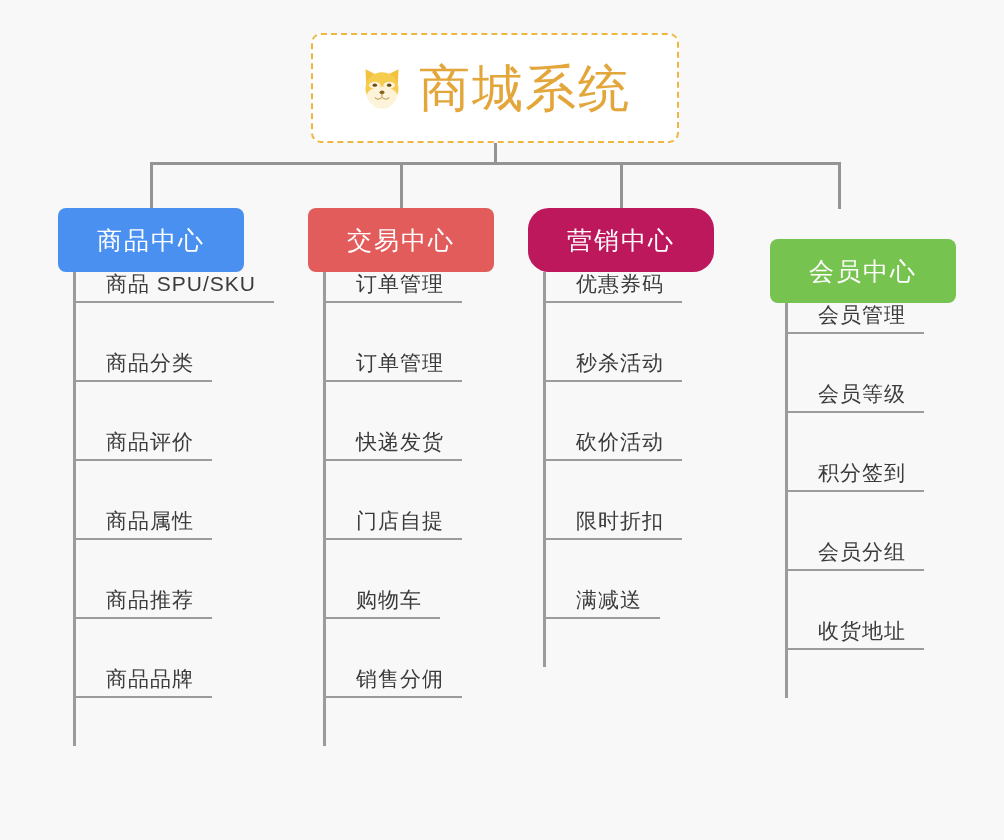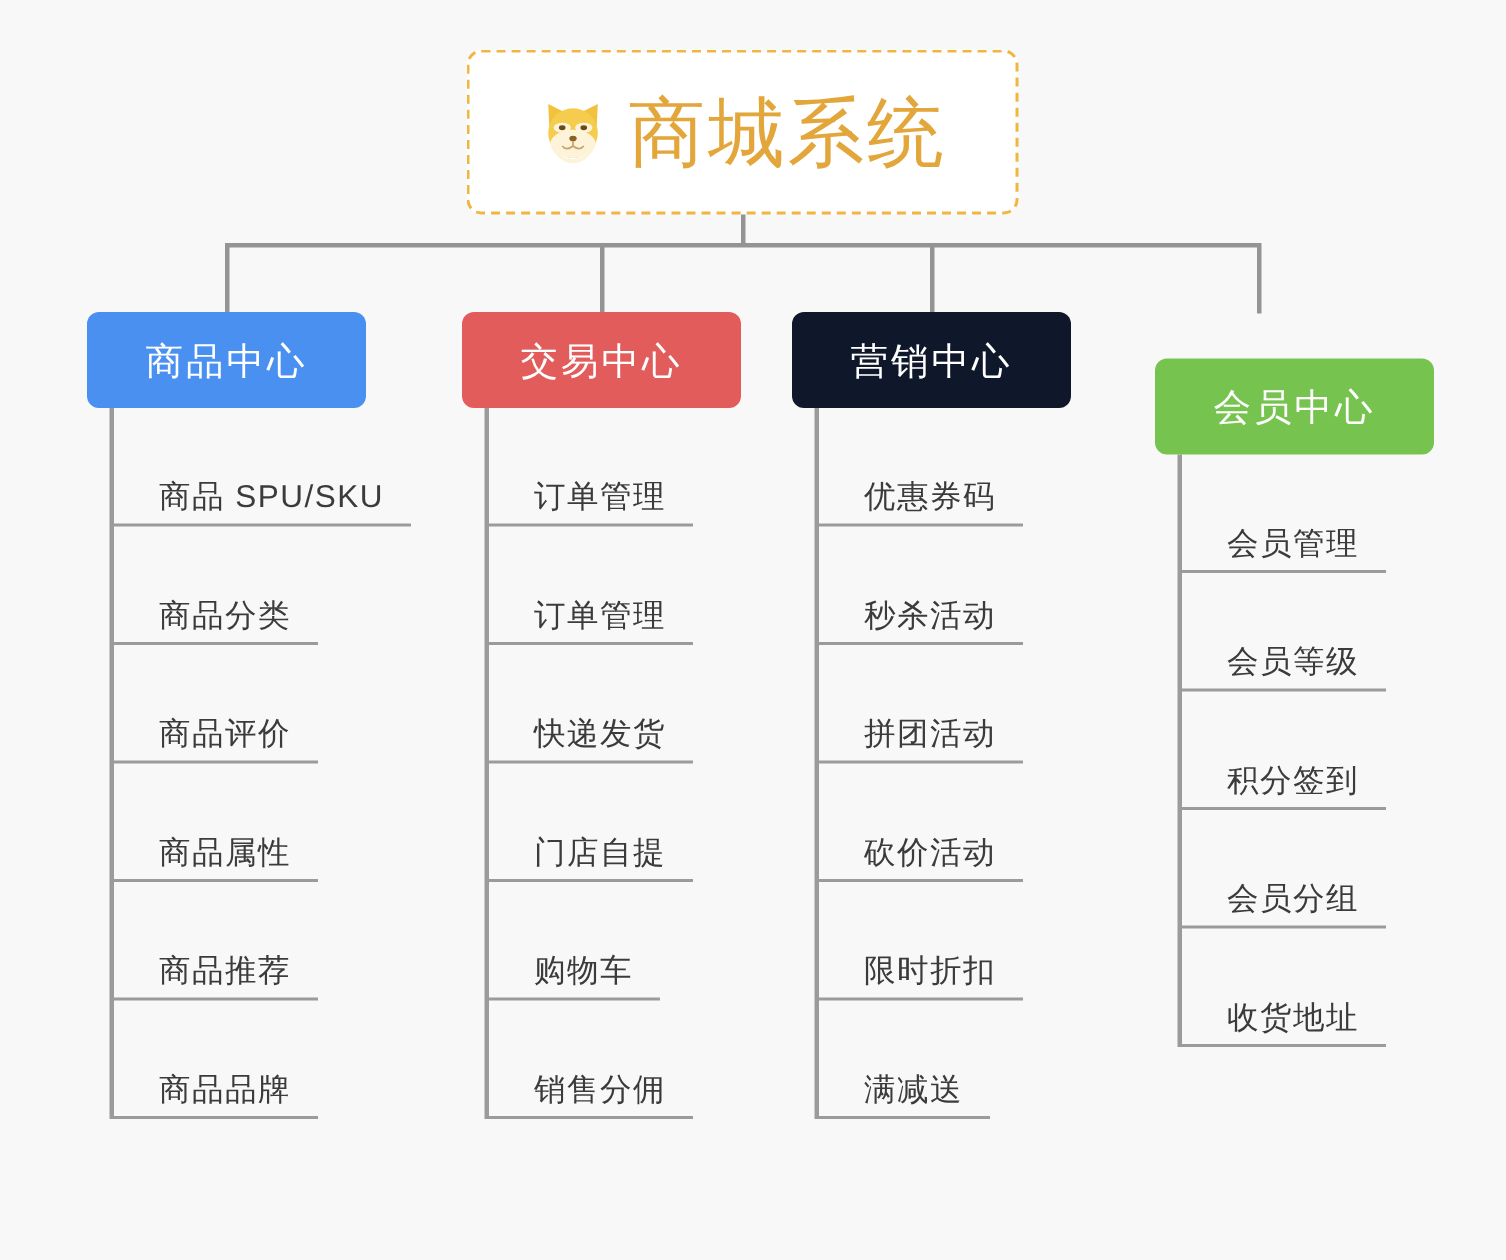--- a/index.html
+++ b/index.html
@@ -95,21 +95,21 @@
     position: relative;
     margin-left: 15px;
     padding-left: 0;
     border-left: 3px solid #9b9b9b;
   }
 
   .leaf-item {
     position: relative;
     height: 79px;
     display: flex;
-    align-items: flex-end;
+    align-items: flex-start;
   }
 
   .leaf-inner {
     display: inline-block;
     border-bottom: 2px solid #9b9b9b;
     padding: 0 18px 6px 30px;
     white-space: nowrap;
   }
 
   .leaf-label {
@@ -199,30 +199,27 @@
       <div class="leaf-item">
           <span class="leaf-inner"><span class="leaf-label">购物车</span></span>
         </div>
       <div class="leaf-item">
           <span class="leaf-inner"><span class="leaf-label">销售分佣</span></span>
         </div>
     </div>
   </div>
 
   <div class="branch branch-3">
-    <div class="branch-header" style="background: #0f172a;">营销中心</div>
+    <div class="branch-header" style="background: #be185d; border-radius: 21px;">营销中心</div>
     <div class="leaf-list">
       <div class="leaf-item">
           <span class="leaf-inner"><span class="leaf-label">优惠券码</span></span>
         </div>
       <div class="leaf-item">
           <span class="leaf-inner"><span class="leaf-label">秒杀活动</span></span>
-        </div>
-      <div class="leaf-item">
-          <span class="leaf-inner"><span class="leaf-label">拼团活动</span></span>
         </div>
       <div class="leaf-item">
           <span class="leaf-inner"><span class="leaf-label">砍价活动</span></span>
         </div>
       <div class="leaf-item">
           <span class="leaf-inner"><span class="leaf-label">限时折扣</span></span>
         </div>
       <div class="leaf-item">
           <span class="leaf-inner"><span class="leaf-label">满减送</span></span>
         </div>

